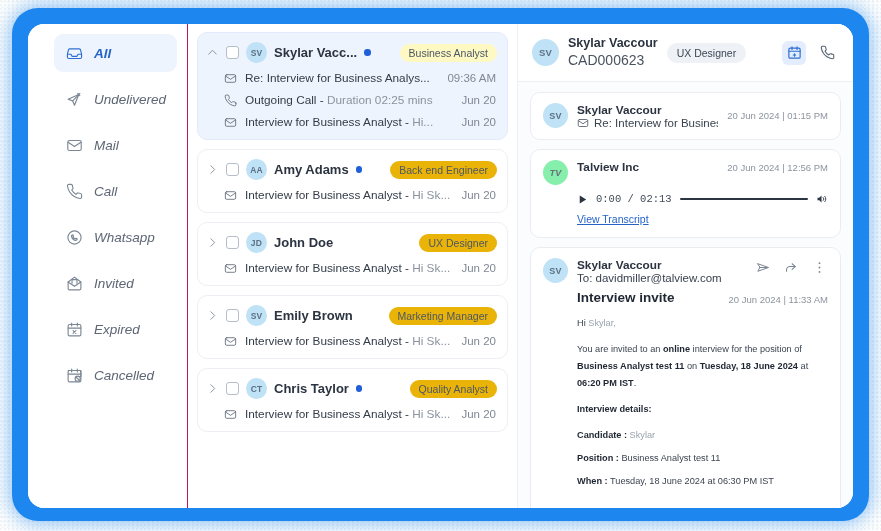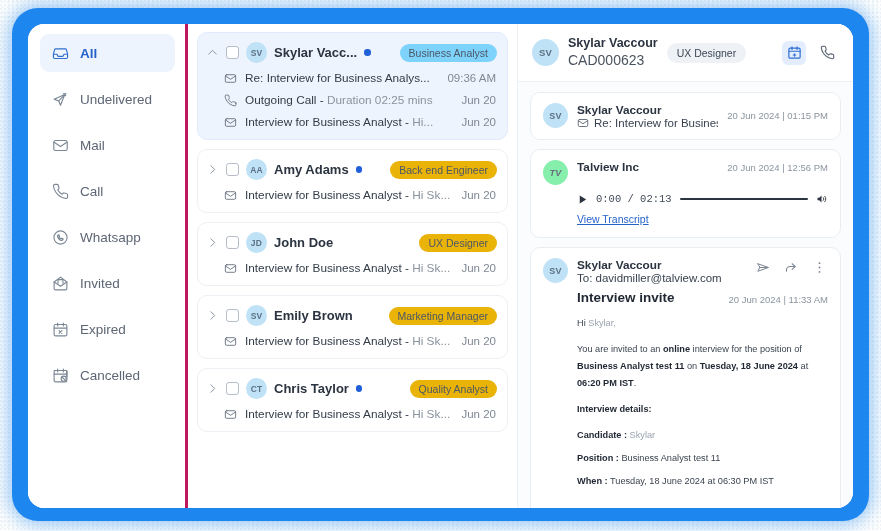--- a/index.html
+++ b/index.html
@@ -55,22 +55,23 @@
     border-radius: 16px;
     display: flex;
     overflow: hidden;
   }
 
   
   .sidebar {
     width: 160px;
     flex: 0 0 160px;
     background: #ffffff;
-    border-right: 3px solid #be185d;
-    padding: 10px 10px 0 12px;
+    border-right: 1px solid #be185d;
+    padding: 10px 10px 0 26px;
+    font-style: italic;
   }
   .nav-item {
     display: flex;
     align-items: center;
     gap: 11px;
     height: 38px;
     padding: 0 12px;
     border-radius: 9px;
     color: #5d6674;
     font-size: 13.5px;
@@ -144,21 +145,21 @@
   }
   .role-chip {
     margin-left: auto;
     font-size: 10.5px;
     color: #4c5765;
     background: #eab308;
     border-radius: 11px;
     padding: 3px 9px;
     white-space: nowrap;
   }
-  .thread.selected .role-chip { background: #7dd3fc; }
+  .thread.selected .role-chip { background: #fef9c3; }
 
   .msg-row {
     display: flex;
     align-items: center;
     gap: 8px;
     padding: 4px 9px 4px 24px;
     font-size: 11.8px;
     cursor: pointer;
   }
   .msg-row .mico { width: 13px; height: 13px; flex: 0 0 13px; color: #606b79; }

